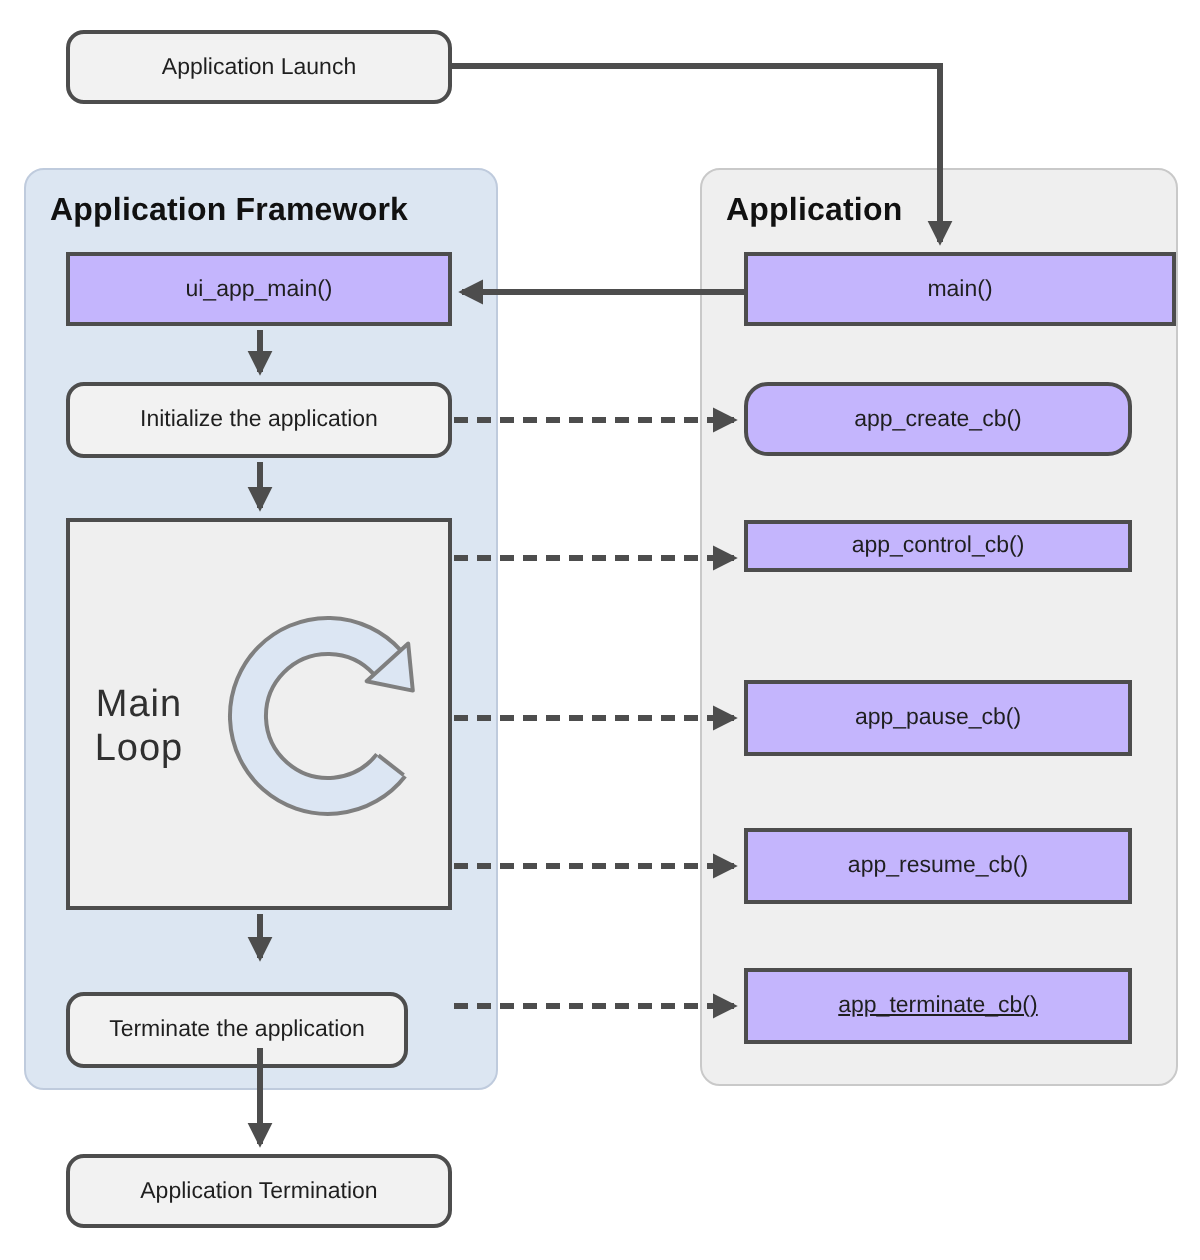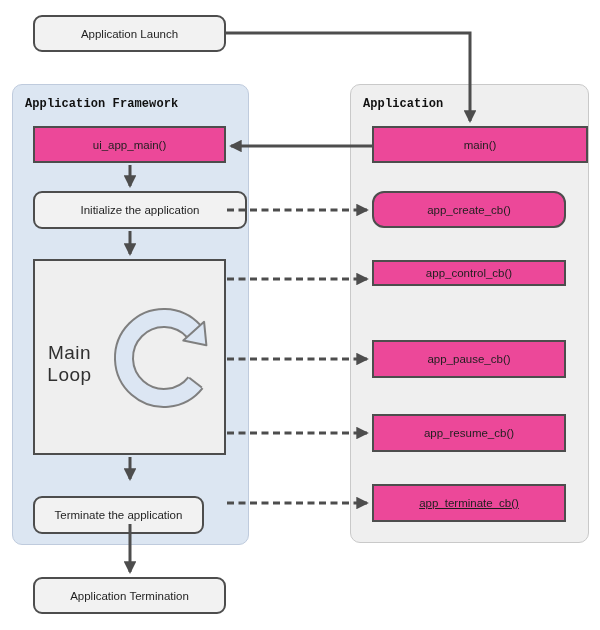--- a/index.html
+++ b/index.html
@@ -6,33 +6,33 @@
   html,body { width:600px; height:630px; background:#ffffff;
               font-family:"Liberation Sans", sans-serif; }
   .canvas { position:relative; width:600px; height:630px; overflow:hidden; }
 
   
   .group { position:absolute; border-radius:10px; }
   .group-framework { left:12px; top:84px; width:237px; height:461px;
                      background:#dce6f2; border:1px solid #bfcbdd; }
   .group-application { left:350px; top:84px; width:239px; height:459px;
                        background:#efefef; border:1px solid #c9c9c9; }
-  .group-title { position:absolute; left:12px; top:12px; font-size:12px;
-                 font-weight:bold; color:#111111; letter-spacing:0.1px;font-family:Liberation Mono, monospace; }
+  .group-title { position:absolute; left:12px; top:12px; font-size:16px;
+                 font-weight:bold; color:#111111; letter-spacing:0.1px; }
 
   
   .box { position:absolute; display:flex; align-items:center; justify-content:center;
          border:2px solid #4d4d4d; font-size:11.5px; color:#1f1f1f;
          background:#f2f2f2; text-align:center; }
   .rounded { border-radius:9px; }
-  .green { background:#ec4899; }
+  .green { background:#c4b5fd; }
 
   .box-launch      { left:33px;  top:15px;  width:193px; height:37px; }
   .box-uiappmain   { left:33px;  top:126px; width:193px; height:37px; }
-  .box-initialize  { left:33px;  top:191px; width:214px; height:38px; }
+  .box-initialize  { left:33px;  top:191px; width:193px; height:38px; }
   .box-mainloop    { left:33px;  top:259px; width:193px; height:196px;
                      background:#efefef; flex-direction:row; justify-content:flex-start; }
   .box-terminate   { left:33px;  top:496px; width:171px; height:38px; }
   .box-termination { left:33px;  top:577px; width:193px; height:37px; }
 
   .box-main        { left:372px; top:126px; width:216px; height:37px; }
   .box-cb0         { left:372px; top:191px; width:194px; height:37px;border-radius:12px; }
   .box-cb1         { left:372px; top:260px; width:194px; height:26px; }
   .box-cb2         { left:372px; top:340px; width:194px; height:38px; }
   .box-cb3         { left:372px; top:414px; width:194px; height:38px; }

